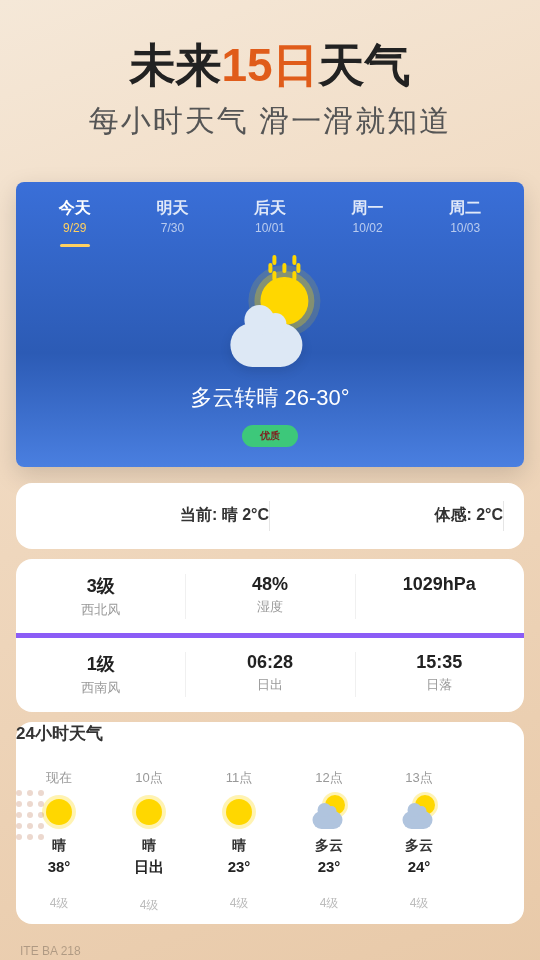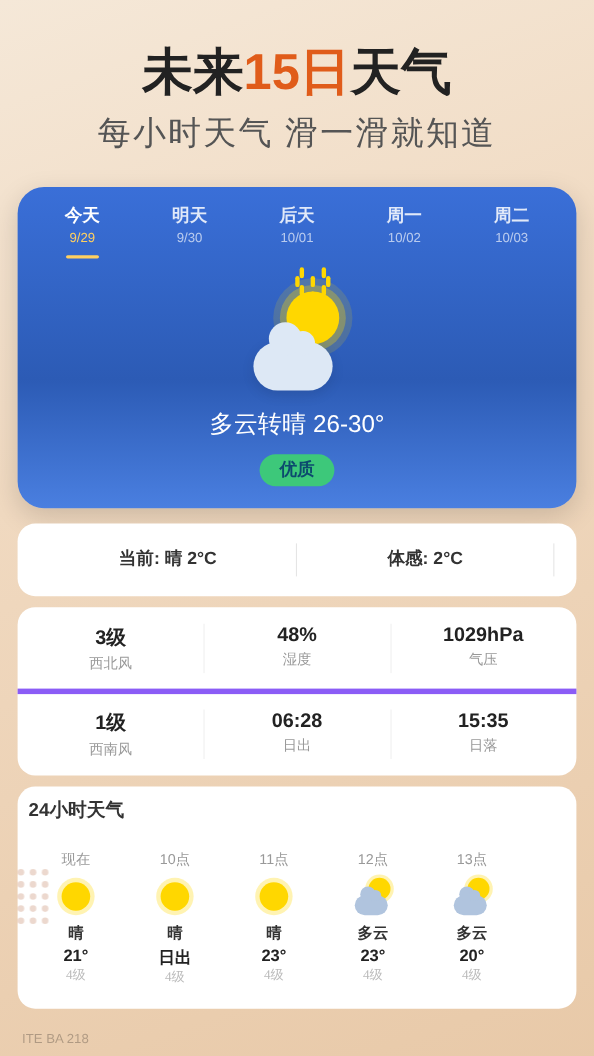--- a/index.html
+++ b/index.html
@@ -28,23 +28,23 @@
     }
     .header-subtitle {
       font-size: 30px;
       color: #555;
       margin-top: 10px;
       letter-spacing: 2px;
     }
 
     
     .main-card {
-      margin: 4px 16px;
+      margin: 16px 16px;
       background: linear-gradient(180deg, #3a6fd8 0%, #2c5bb5 60%, #4a7fe0 100%);
-      border-radius: 24px;
+      border-radius: 8px;
       overflow: hidden;
       box-shadow: 0 8px 24px rgba(0,0,0,0.15);
     }
 
     
     .tabs {
       display: flex;
       padding: 0 10px;
       border-bottom: none;
     }
@@ -158,40 +158,40 @@
 
     .weather-desc {
       font-size: 22px;
       color: #fff;
       font-weight: 500;
       margin-bottom: 12px;
     }
     .air-badge {
       display: inline-block;
       background: #3dc87a;
-      color: #0c4a6e;
-      font-size: 16px;
+      color: #7f1d1d;
+      font-size: 10px;
       padding: 4px 18px;
       border-radius: 20px;
       font-weight: 600;
       font-family: Liberation Mono, monospace;
     }
 
     
     .stats-row {
       background: #fff;
       margin: 14px 16px 0;
       border-radius: 16px;
       padding: 18px 20px;
       display: flex;
       justify-content: space-between;
       align-items: center;
     }
     .stat-item {
-      text-align: center;
+      text-align: right;
       flex: 1;
     }
     .stat-value {
       font-size: 16px;
       font-weight: 600;
       color: #333;
     }
     .stat-sep {
       width: 1px;
       height: 30px;
@@ -235,21 +235,21 @@
       font-size: 13px;
       color: #999;
       margin-top: 3px;
     }
 
     
     .hourly-section {
       background: #fff;
       margin: 10px 16px;
       border-radius: 16px;
-      padding: 10px;
+      padding: 0;
     }
     .section-title {
       font-size: 17px;
       font-weight: 700;
       color: #333;
       margin-bottom: 14px;
     }
     .hourly-scroll {
       display: flex;
       gap: 4px;
@@ -324,22 +324,21 @@
       margin-bottom: 3px;
     }
     .hour-temp {
       font-size: 15px;
       font-weight: 700;
       color: #222;
     }
     .hour-level {
       font-size: 12px;
       color: #bbb;
-      margin-top: 0;
-      font-family: Liberation Serif, serif;
+      margin-top: 20px;
     }
 
     
     .bottom-bar {
       text-align: left;
       padding: 10px 20px 20px;
       font-size: 12px;
       color: rgba(0,0,0,0.25);
     }
 
@@ -370,21 +369,21 @@
 
 <div class="main-card">
 
   <div class="tabs">
     <div class="tab active">
       <span class="tab-label">今天</span>
       <span class="tab-date">9/29</span>
     </div>
     <div class="tab">
       <span class="tab-label">明天</span>
-      <span class="tab-date">9/30</span>
+      <span class="tab-date">7/30</span>
     </div>
     <div class="tab">
       <span class="tab-label">后天</span>
       <span class="tab-date">10/01</span>
     </div>
     <div class="tab">
       <span class="tab-label">周一</span>
       <span class="tab-date">10/02</span>
     </div>
     <div class="tab">
@@ -419,21 +418,20 @@
     <div class="info-cell">
       <div class="info-main">3级</div>
       <div class="info-label">西北风</div>
     </div>
     <div class="info-cell">
       <div class="info-main">48%</div>
       <div class="info-label">湿度</div>
     </div>
     <div class="info-cell">
       <div class="info-main">1029hPa</div>
-      <div class="info-label">气压</div>
     </div>
   </div>
   <div class="info-row">
     <div class="info-cell">
       <div class="info-main">1级</div>
       <div class="info-label">西南风</div>
     </div>
     <div class="info-cell">
       <div class="info-main">06:28</div>
       <div class="info-label">日出</div>
@@ -448,21 +446,21 @@
 <div class="hourly-section">
   <div class="section-title">24小时天气</div>
   <div class="hourly-scroll">
 
     <div class="hour-item">
       <div class="hour-label">现在</div>
       <div class="hour-icon">
         <div class="s-sun-only"></div>
       </div>
       <div class="hour-weather">晴</div>
-      <div class="hour-temp">21°</div>
+      <div class="hour-temp">38°</div>
       <div class="hour-level">4级</div>
     </div>
 
     <div class="hour-item">
       <div class="hour-label">10点</div>
       <div class="hour-icon">
         <div class="s-sun-only"></div>
       </div>
       <div class="hour-weather">晴</div>
       <div class="hour-temp">日出</div>
@@ -490,21 +488,21 @@
       <div class="hour-level">4级</div>
     </div>
 
     <div class="hour-item">
       <div class="hour-label">13点</div>
       <div class="hour-icon">
         <div class="s-sun"></div>
         <div class="s-cloud"></div>
       </div>
       <div class="hour-weather">多云</div>
-      <div class="hour-temp">20°</div>
+      <div class="hour-temp">24°</div>
       <div class="hour-level">4级</div>
     </div>
 
   </div>
 </div>
 
 <div class="dots-left">
   <div class="dot"></div>
     <div class="dot"></div>
     <div class="dot"></div>

